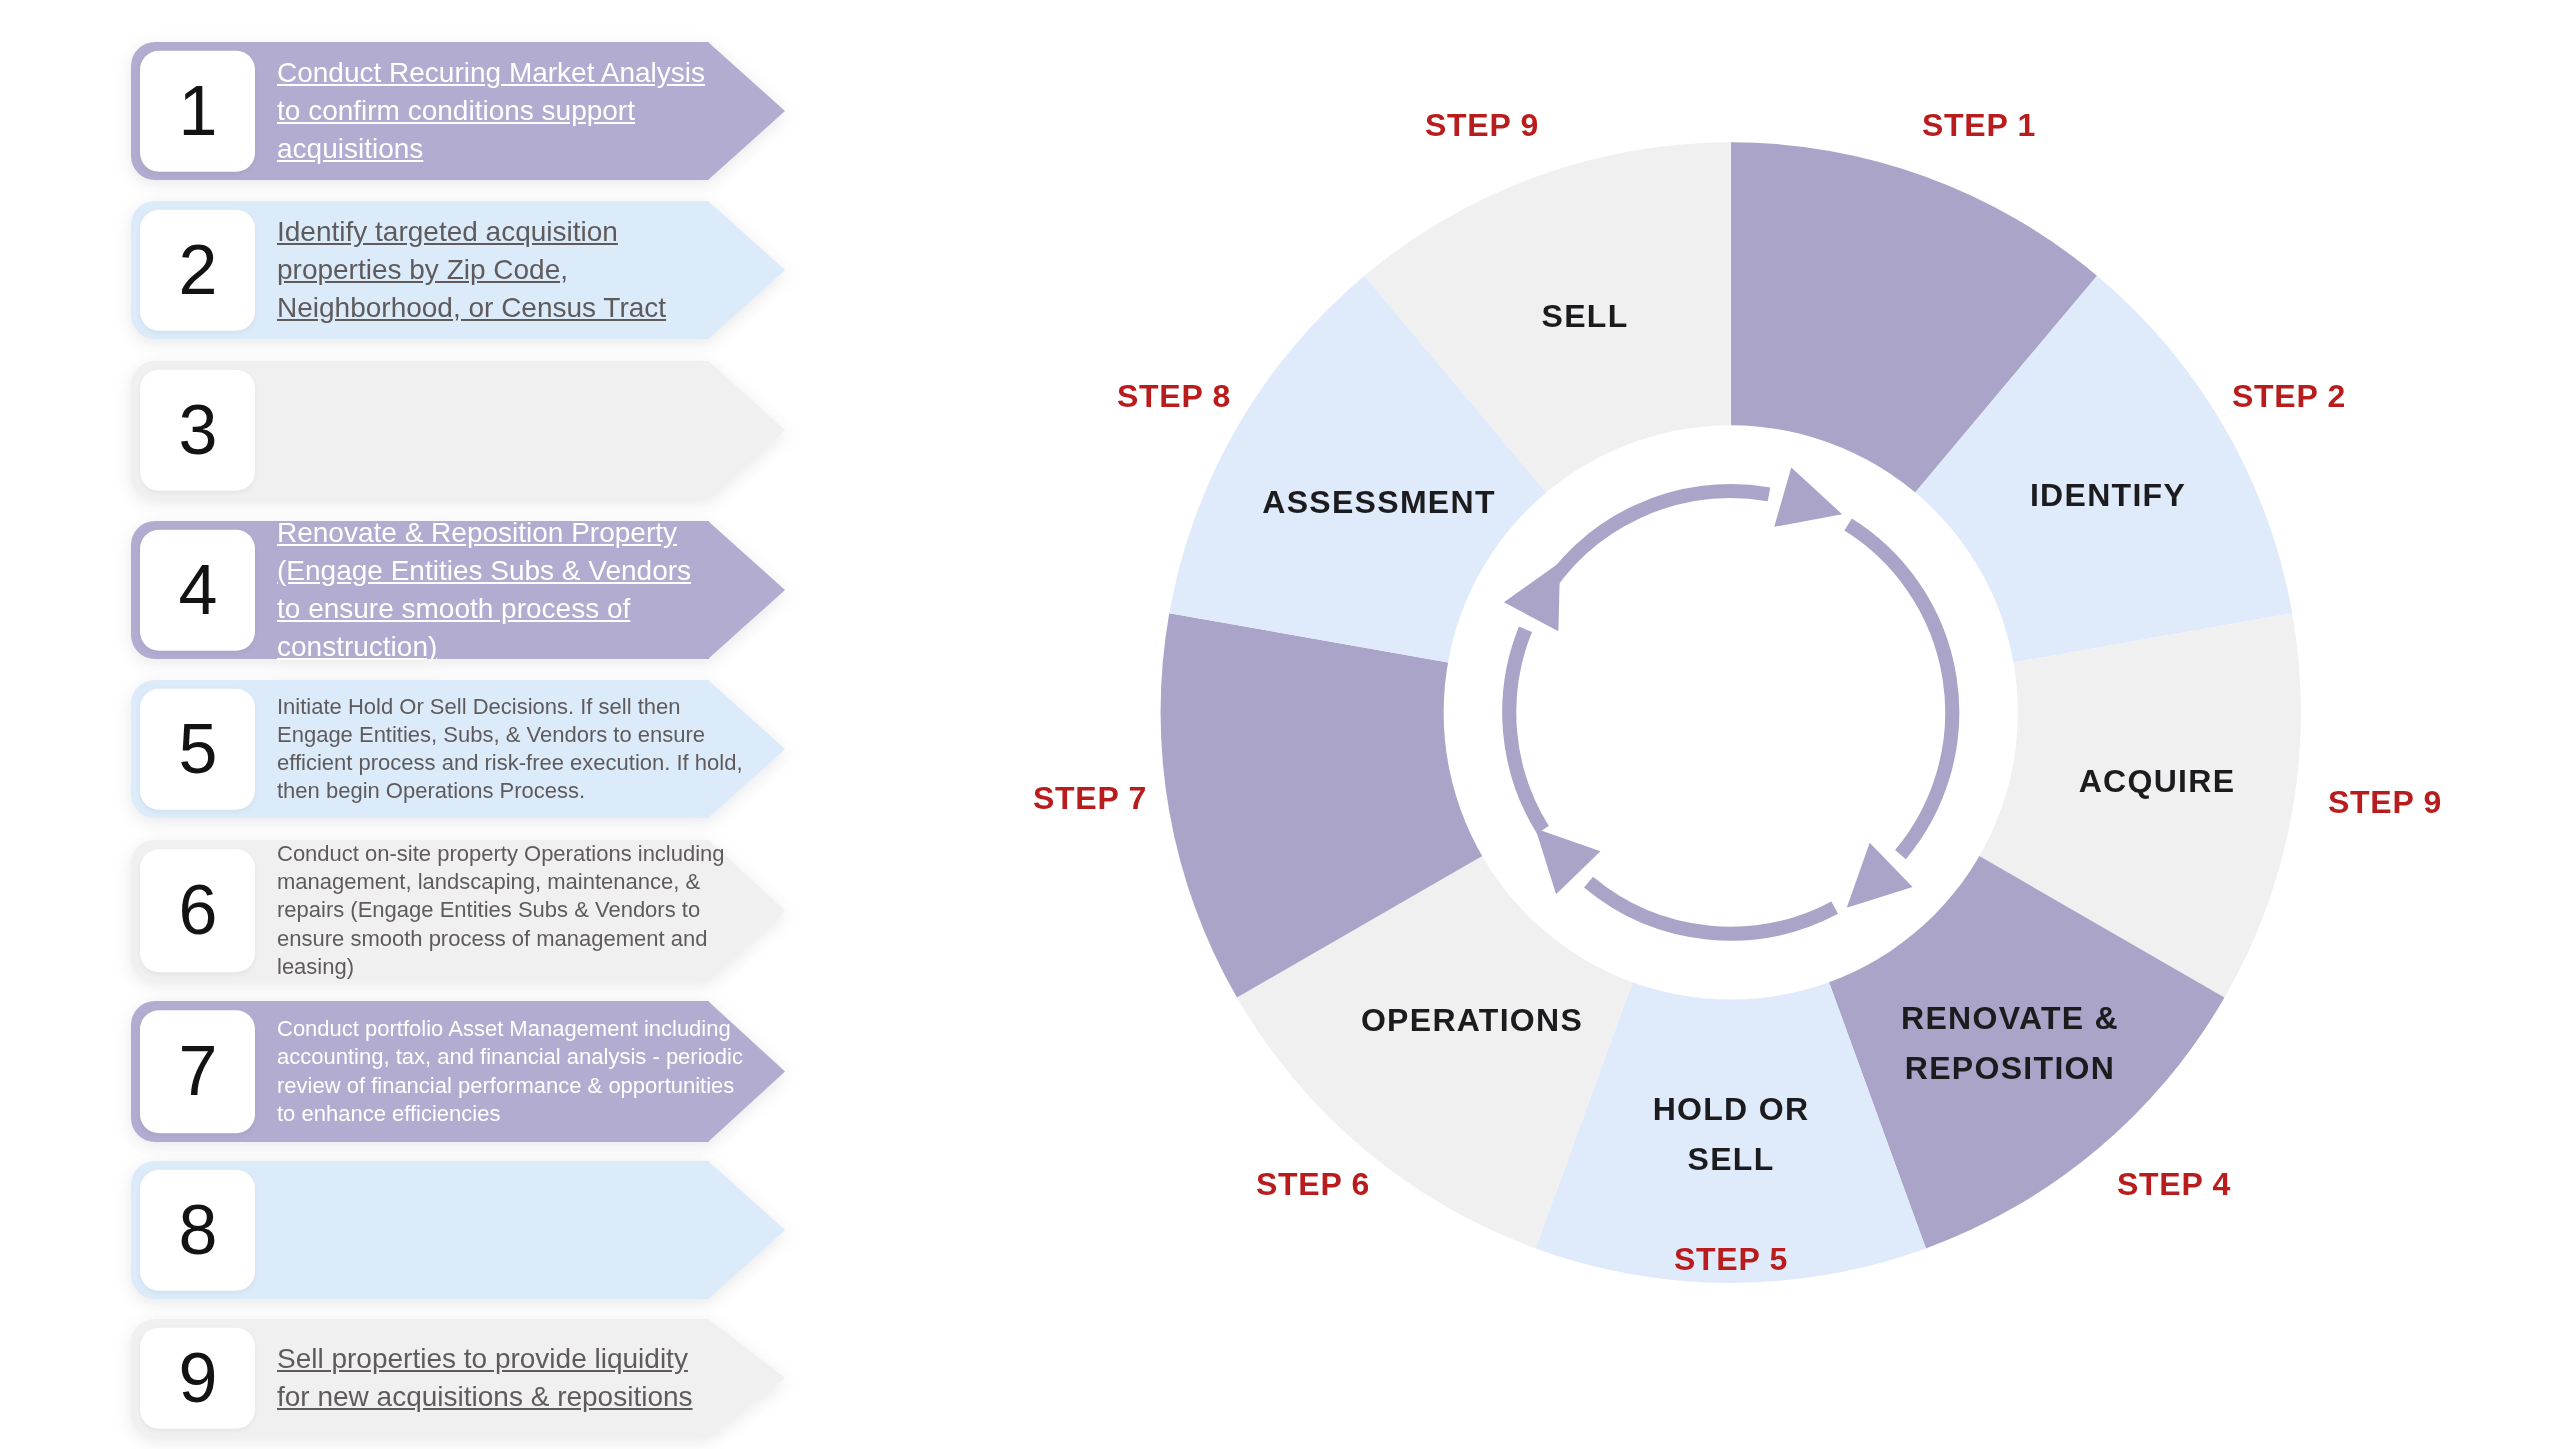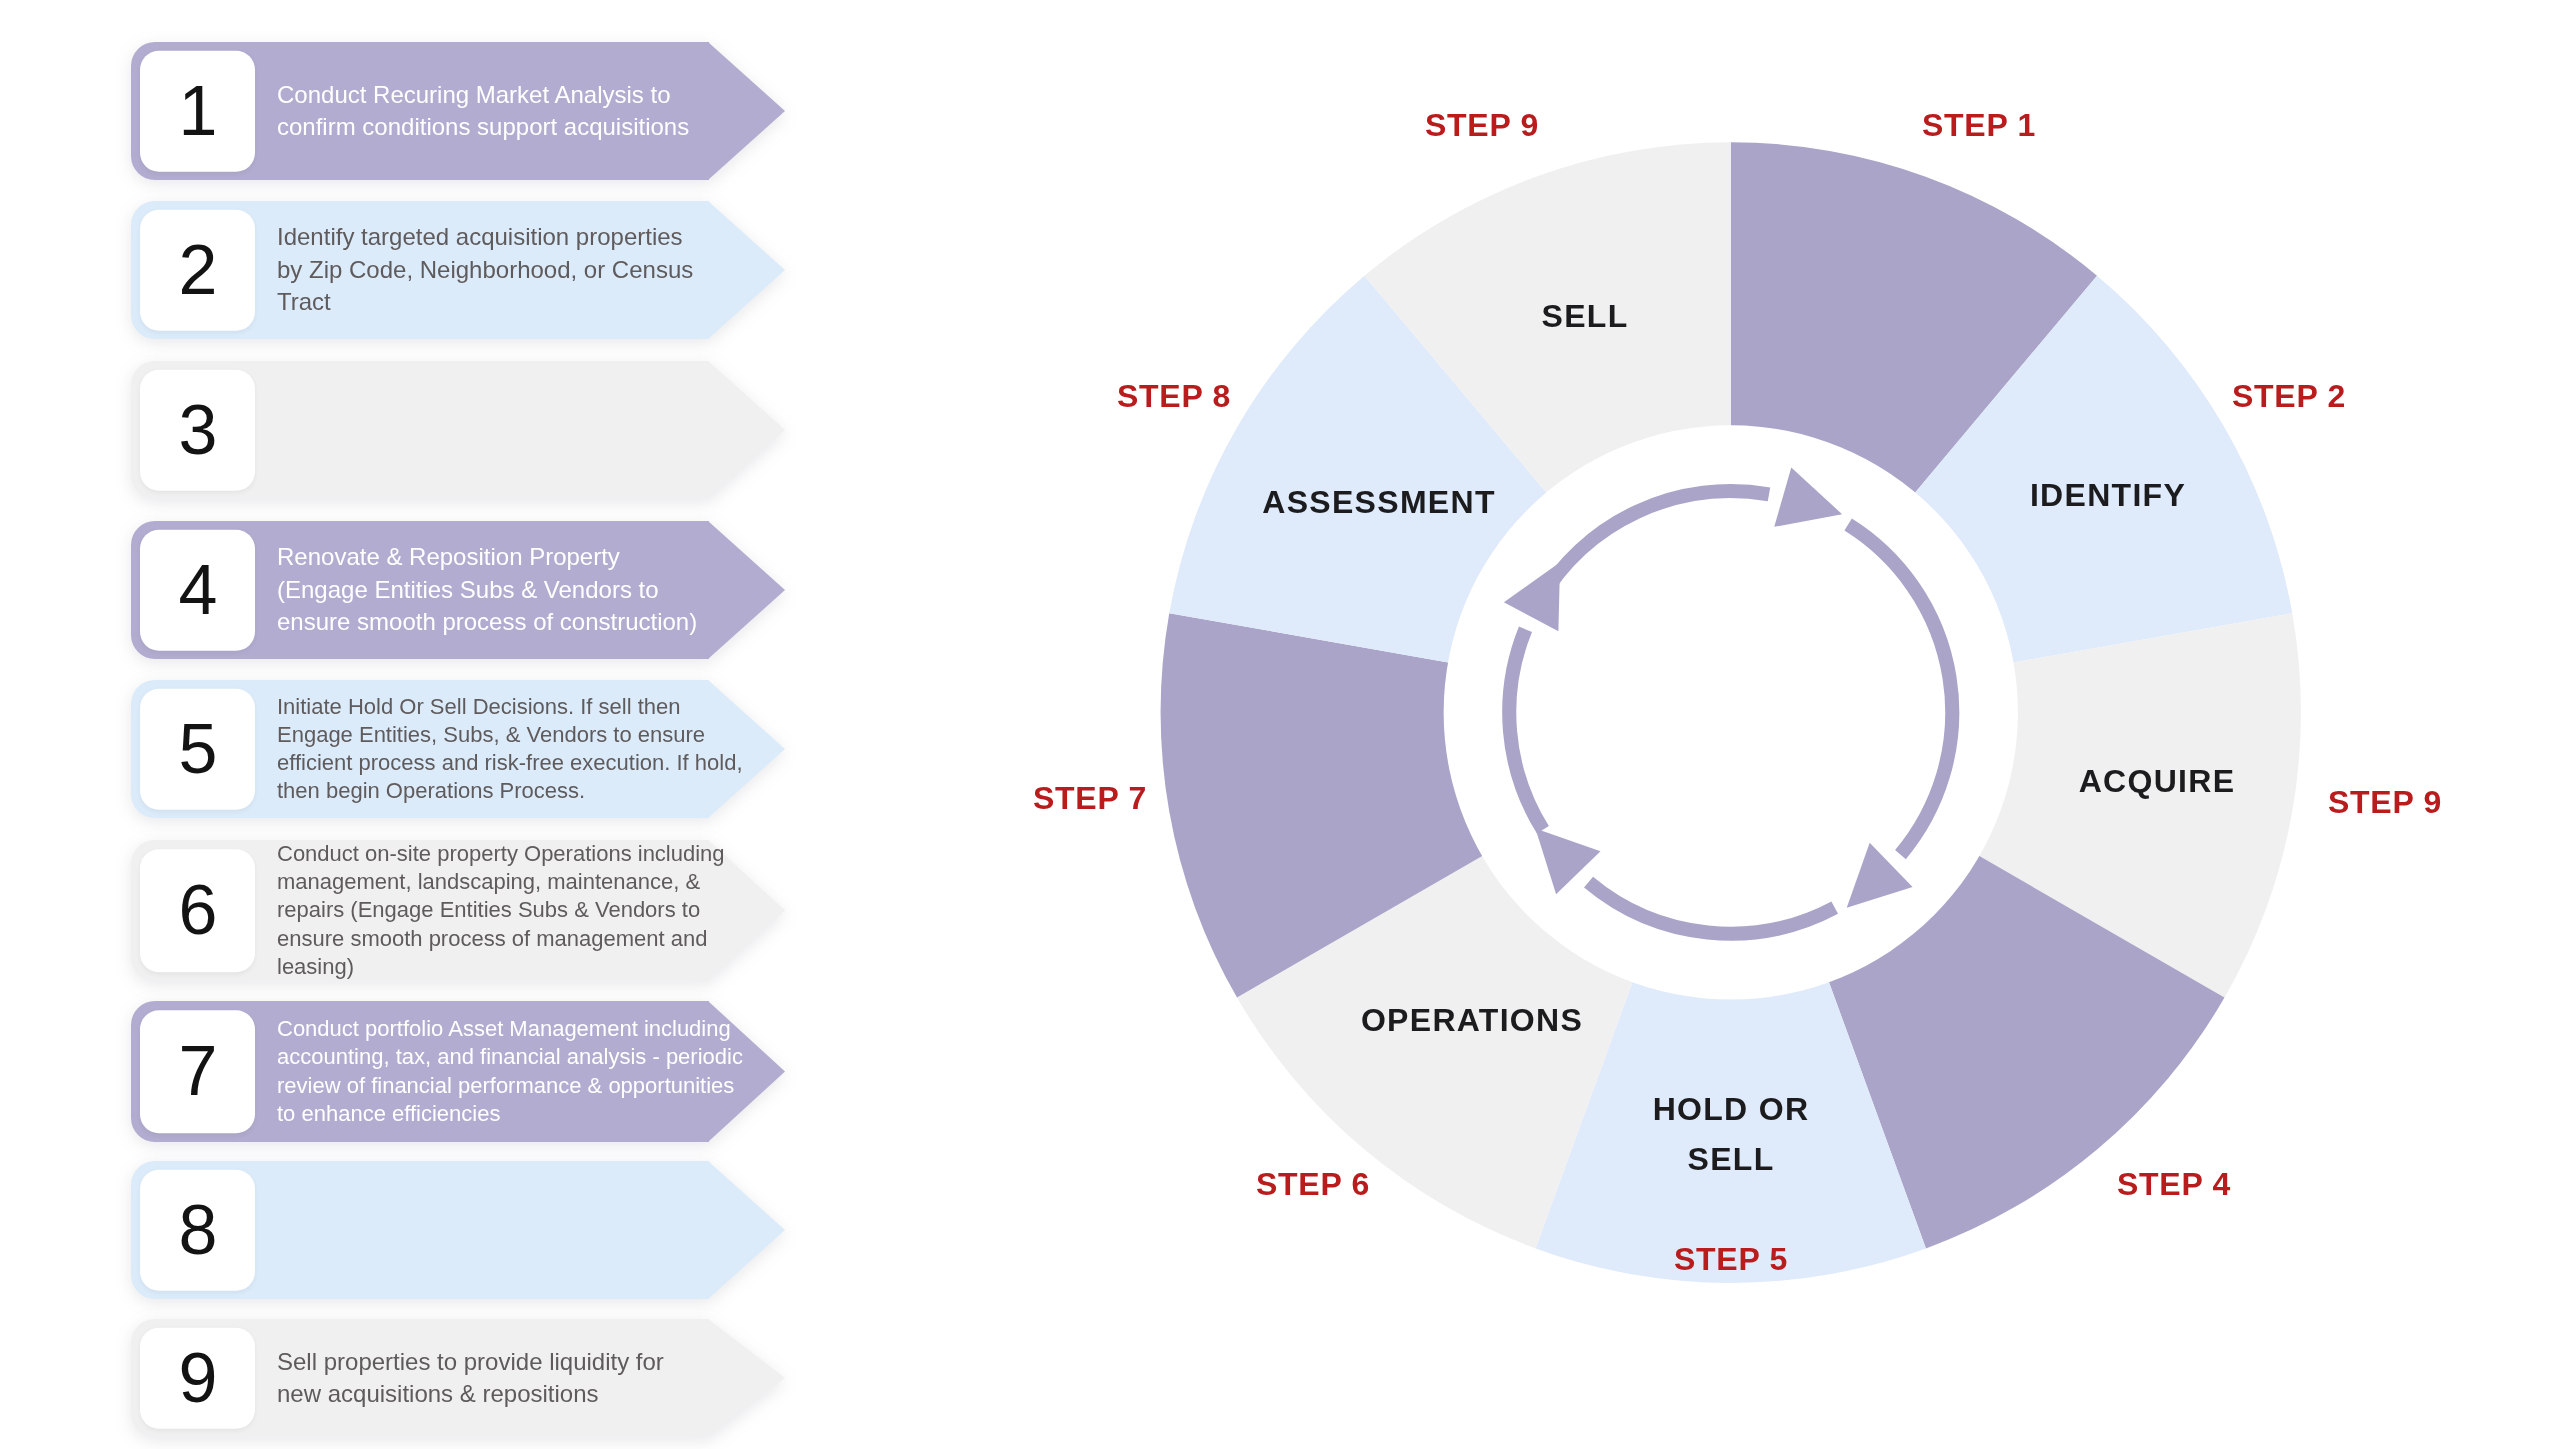--- a/index.html
+++ b/index.html
@@ -10,21 +10,21 @@
   
   .banner{position:absolute;left:131px;width:654px;filter:drop-shadow(0 4px 8px rgba(90,90,110,.14));}
   .bbody{position:absolute;left:0;top:0;bottom:0;width:578px;border-radius:24px 0 0 24px;}
   .btip{position:absolute;left:577px;top:0;bottom:0;width:77px;
         clip-path:polygon(0 0,100% 50%,0 100%);}
   .num-box{position:absolute;left:9.4px;top:50%;transform:translateY(-50%);width:115px;height:calc(100% - 17.4px);
         background:#ffffff;border-radius:19px;display:flex;align-items:center;justify-content:center;
         box-shadow:0 2px 5.4px rgba(0,0,0,.05);}
   .num{font-size:70px;font-weight:500;color:#131313;line-height:1;}
   .btxt{position:absolute;left:146px;top:0;bottom:0;display:flex;align-items:center;color:#5f5b5c;}
-  .txt-lg{width:429px;font-size:24px;line-height:1.35;font-weight:500;}
+  .txt-lg{width:429px;font-size:28px;line-height:1.35;font-weight:500;text-decoration:underline;}
   .txt-sm{width:470px;font-size:22px;line-height:1.28;font-weight:500;}
   .light{color:#ffffff;}
   
   #wheel-svg{position:absolute;left:0;top:0;}
   .seg-label{position:absolute;transform:translate(-50%,-50%);font-size:32px;font-weight:600;
         letter-spacing:1.3px;color:#1c1c1e;white-space:pre-line;text-align:center;line-height:1.55;}
   .step-label{position:absolute;transform:translate(-50%,-50%);font-size:32px;font-weight:600;
         letter-spacing:0.7px;color:#b91c1c;white-space:nowrap;}
 </style>
 </head>
@@ -132,20 +132,22 @@
       <path d="M -280,175  A 330,330 0 0 1 -306,-124" fill="none" stroke-width="21" stroke="#a9a4c8"></path>
       <path d="M -14,-46 L 78,0 L -14,46 Z" transform="translate(91,-317) rotate(16)" fill="#a9a4c8"></path>
       <path d="M -14,-46 L 78,0 L -14,46 Z" transform="translate(229,237) rotate(136)" fill="#a9a4c8"></path>
       <path d="M -14,-46 L 78,0 L -14,46 Z" transform="translate(-237,229) rotate(226)" fill="#a9a4c8"></path>
       <path d="M -14,-46 L 78,0 L -14,46 Z" transform="translate(-291,-155) rotate(298)" fill="#a9a4c8"></path>
     </g>
   </svg>
 
   <div class="seg-label" style="left:2108px;top:496px">IDENTIFY</div>
   <div class="seg-label" style="left:2157px;top:782px">ACQUIRE</div>
+  <div class="seg-label" style="left:2010px;top:1044px">RENOVATE &amp;
+REPOSITION</div>
   <div class="seg-label" style="left:1731px;top:1135px">HOLD OR
 SELL</div>
   <div class="seg-label" style="left:1472px;top:1021px">OPERATIONS</div>
   <div class="seg-label" style="left:1379px;top:503px">ASSESSMENT</div>
   <div class="seg-label" style="left:1585px;top:317px">SELL</div>
 
   <div class="step-label" style="left:1979px;top:125px">STEP 1</div>
   <div class="step-label" style="left:2289px;top:396px">STEP 2</div>
   <div class="step-label" style="left:2385px;top:802px">STEP 9</div>
   <div class="step-label" style="left:2174px;top:1184px">STEP 4</div>

